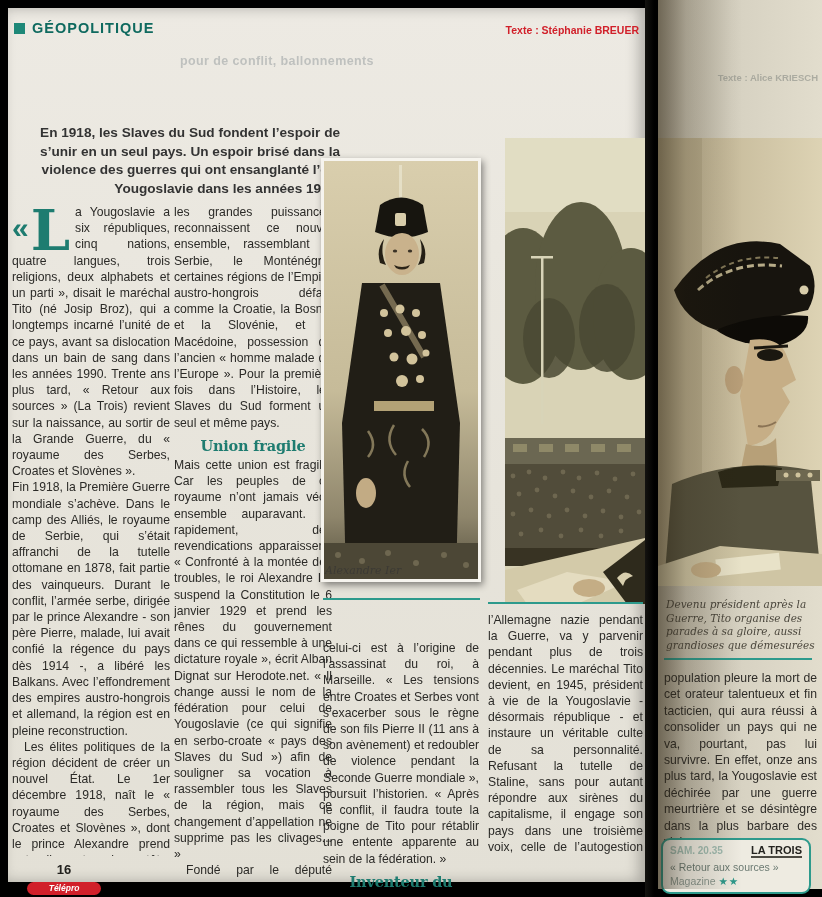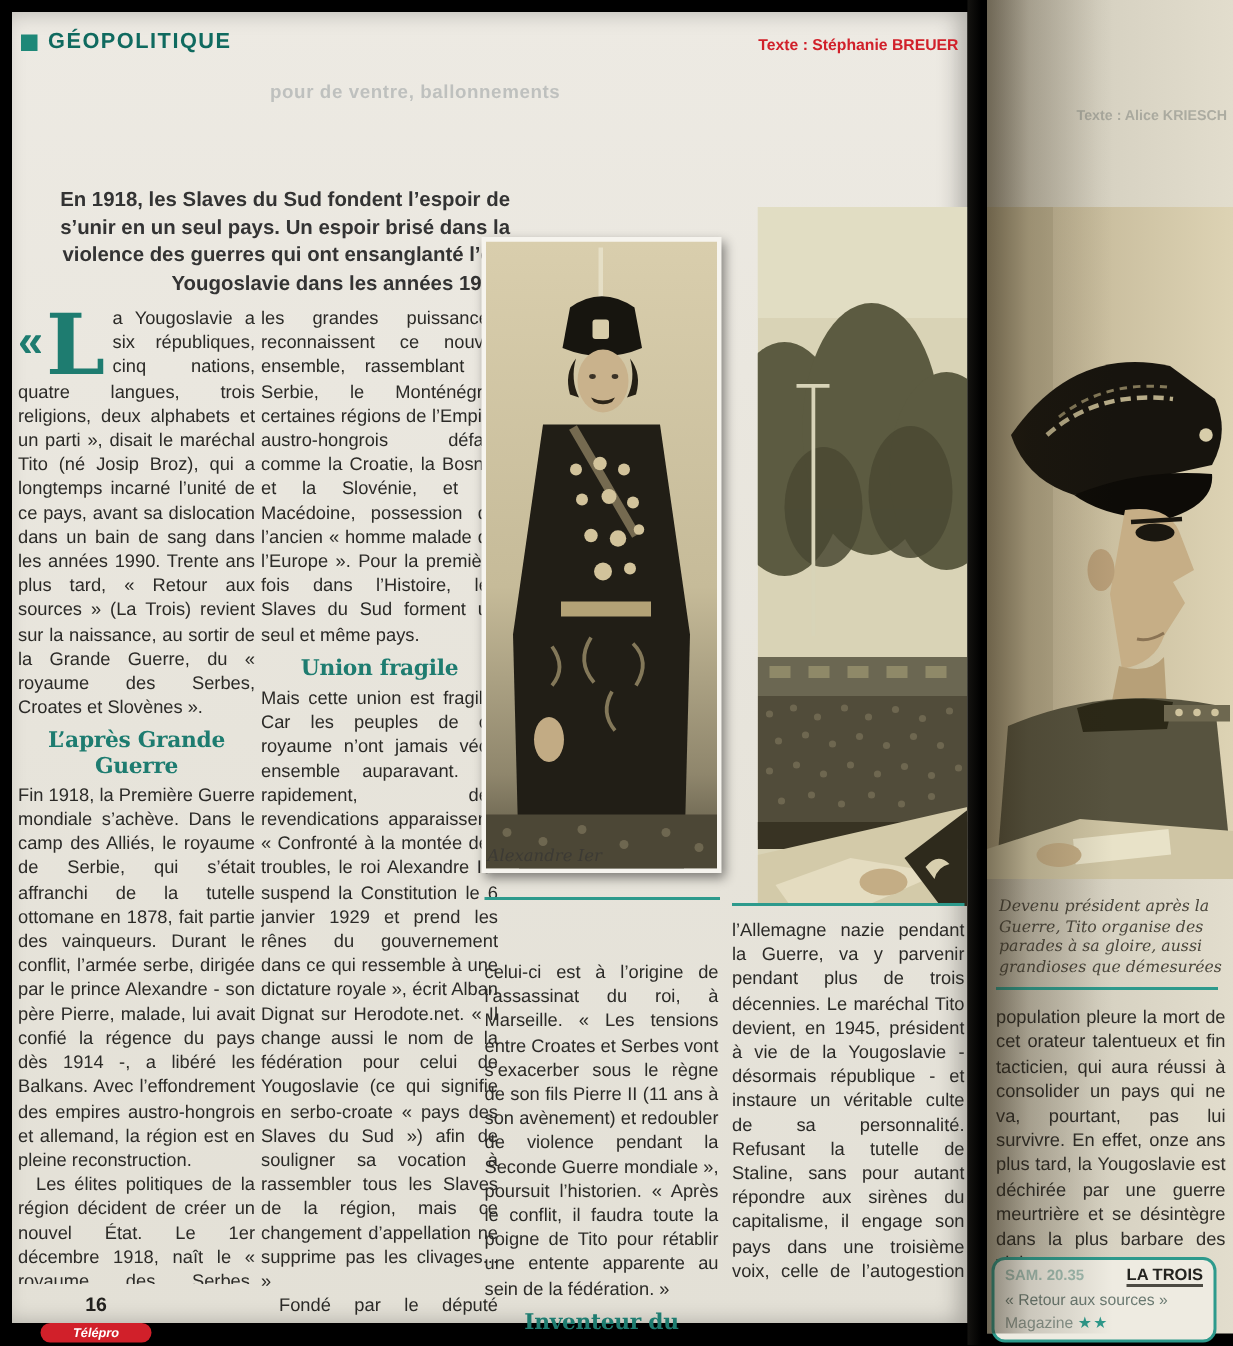--- a/index.html
+++ b/index.html
@@ -85,35 +85,34 @@
   .fold{position:absolute;inset:0;pointer-events:none;
     background:linear-gradient(90deg,rgba(42,33,16,.5) 0,rgba(42,33,16,.18) 28px,rgba(42,33,16,0) 84px);}
 </style>
 </head>
 <body>
 
 <div class="canvas">
 
   <div class="left-page">
 
-    <span class="ghost g1">pour de ventre, ballonnements</span>
+    <span class="ghost g1">pour de conflit, ballonnements</span>
     <span class="ghost g3">côlon</span>
 
     <div class="kicker">
       <span class="sq"></span>
       <span class="lbl">GÉOPOLITIQUE</span>
     </div>
     <div class="byline">Texte : Stéphanie BREUER</div>
 
 
     <p class="lede">En 1918, les Slaves du Sud fondent l’espoir de s’unir en un seul pays. Un espoir brisé dans la violence des guerres qui ont ensanglanté l’ex-Yougoslavie dans les années 1990.</p>
 
     <div class="col col1">
       <p><span class="q">«</span><span class="dc">L</span><span>a Yougoslavie a six républiques, cinq nations, quatre langues, trois religions, deux alphabets et un parti », disait le maréchal Tito (né Josip Broz), qui a longtemps incarné l’unité de ce pays, avant sa dislocation dans un bain de sang dans les années 1990. Trente ans plus tard, « Retour aux sources » (La Trois) revient sur la naissance, au sortir de la Grande Guerre, du « royaume des Serbes, Croates et Slovènes ».</span></p>
-      <h3>L’après Grande Guerre</h3>
       <p>Fin 1918, la Première Guerre mondiale s’achève. Dans le camp des Alliés, le royaume de Serbie, qui s’était affranchi de la tutelle ottomane en 1878, fait partie des vainqueurs. Durant le conflit, l’armée serbe, dirigée par le prince Alexandre - son père Pierre, malade, lui avait confié la régence du pays dès 1914 -, a libéré les Balkans. Avec l’effondrement des empires austro-hongrois et allemand, la région est en pleine reconstruction.</p>
       <p class="indent">Les élites politiques de la région décident de créer un nouvel État. Le 1er décembre 1918, naît le « royaume des Serbes, Croates et Slovènes », dont le prince Alexandre prend naturellement la tête. Réunies à la conférence de Versailles,</p>
     </div>
 
     <div class="col col2">
       <p>les grandes puissances reconnaissent ce nouvel ensemble, rassemblant la Serbie, le Monténégro, certaines régions de l’Empire austro-hongrois défait, comme la Croatie, la Bosnie et la Slovénie, et la Macédoine, possession de l’ancien « homme malade de l’Europe ». Pour la première fois dans l’Histoire, les Slaves du Sud forment un seul et même pays.</p>
       <h3>Union fragile</h3>
       <p>Mais cette union est fragile. Car les peuples de ce royaume n’ont jamais vécu ensemble auparavant. Et rapidement, des revendications apparaissent. « Confronté à la montée des troubles, le roi Alexandre Ier suspend la Constitution le 6 janvier 1929 et prend les rênes du gouvernement dans ce qui ressemble à une dictature royale », écrit Alban Dignat sur Herodote.net. « Il change aussi le nom de la fédération pour celui de Yougoslavie (ce qui signifie en serbo-croate « pays des Slaves du Sud ») afin de souligner sa vocation à rassembler tous les Slaves de la région, mais ce changement d’appellation ne supprime pas les clivages... »</p>
       <p class="indent">Fondé par le député croate Ante Pavelić, le mouvement terroriste des Oustachis lutte contre l’hégémonie serbe. En 1934,</p>
     </div>

